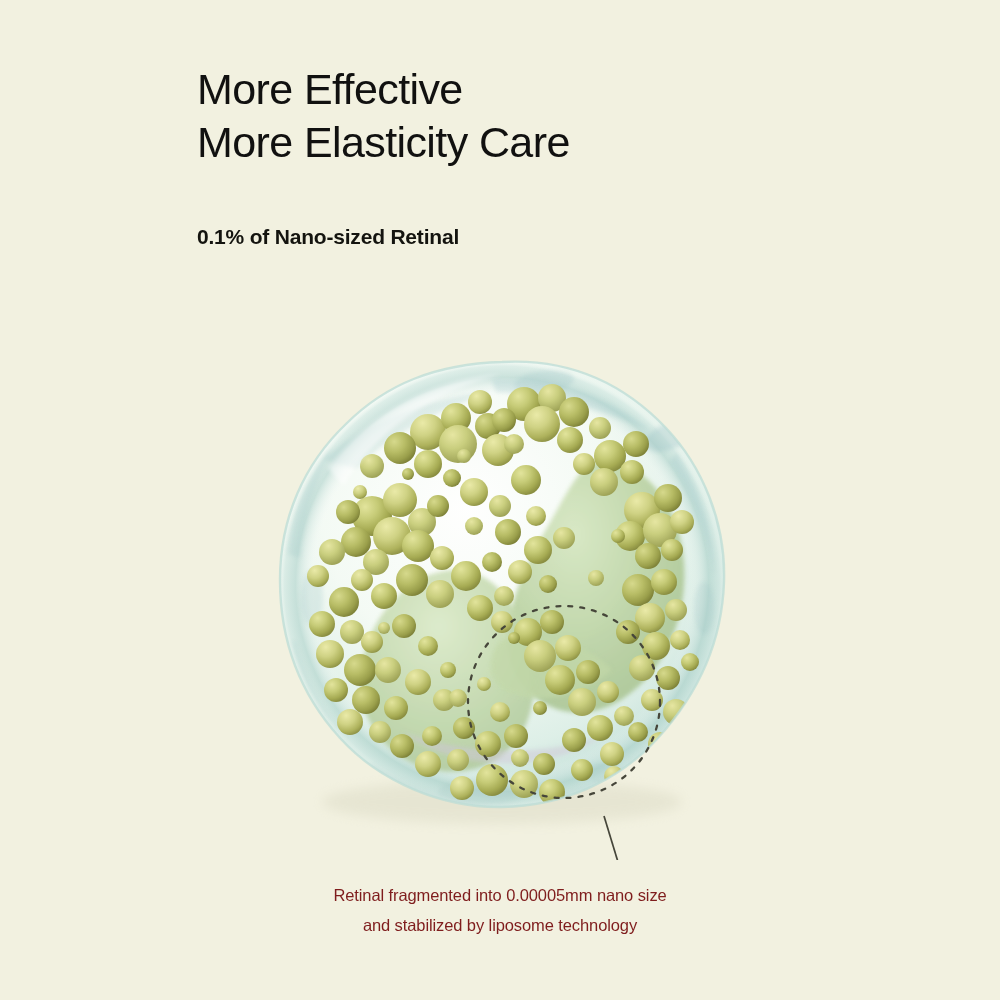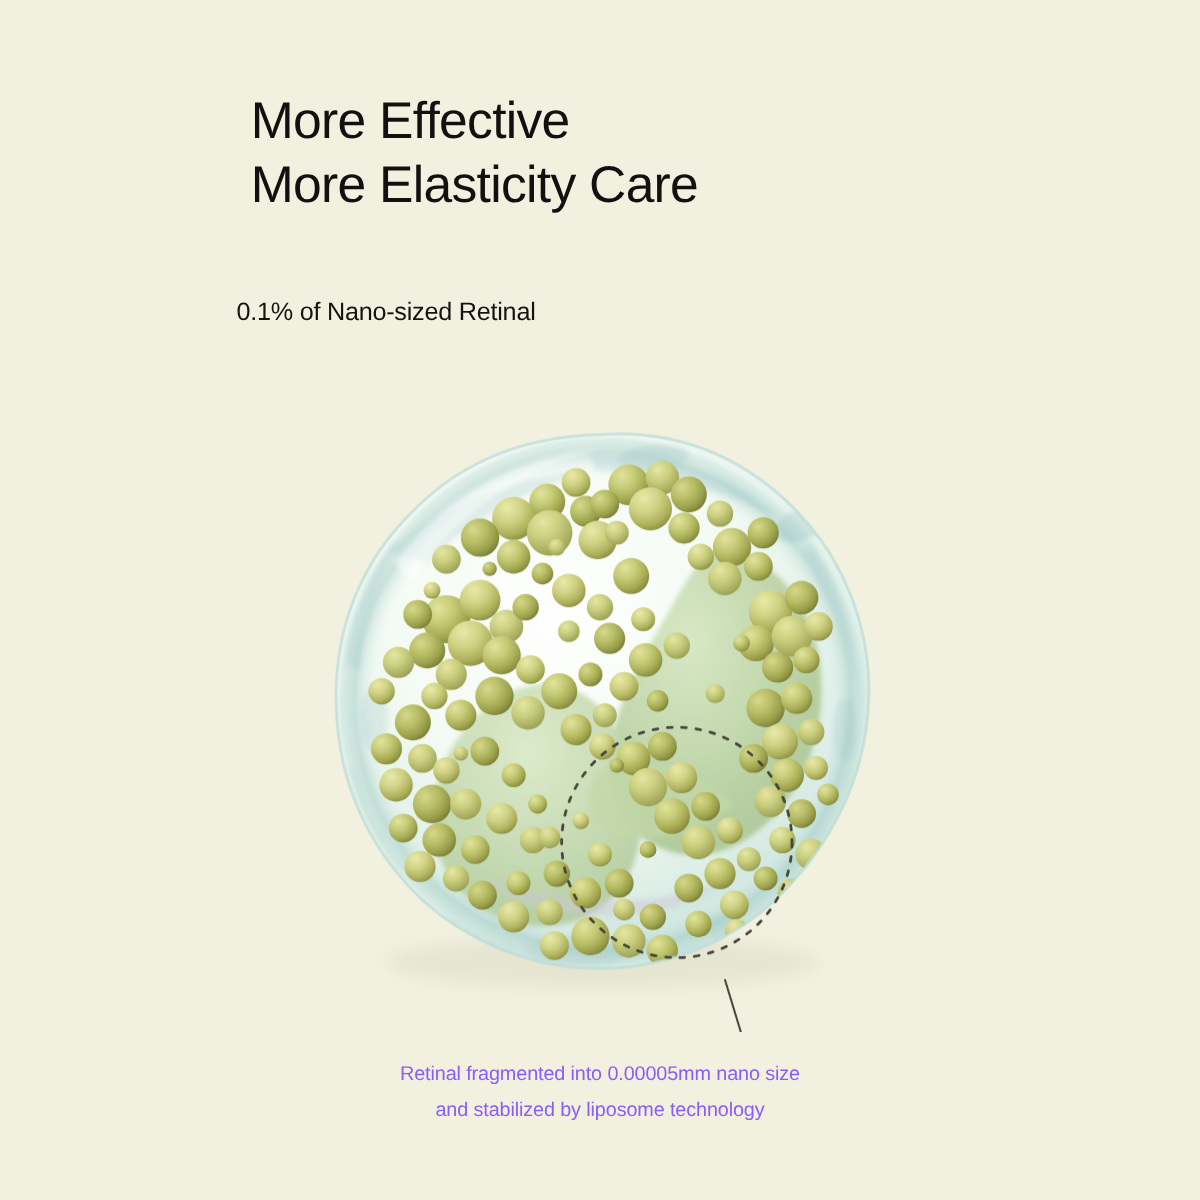--- a/index.html
+++ b/index.html
@@ -21,49 +21,49 @@
   }
 
   
   .text-block {
     position: absolute;
     left: 197px;
     top: 63px;
     width: 700px;
   }
   .headline {
-    margin: 12px;
+    margin: 0;
     color: #111110;
     font-size: 43px;
     line-height: 53px;
     font-weight: 500;
     letter-spacing: -0.6px;
   }
   .headline .hl-line { display: block; white-space: nowrap; }
 
   .subhead {
     margin: 0;
     padding-top: 51px;
     color: #2b2b26;
     font-size: 21px;
     line-height: 34px;
     font-weight: 400;
     letter-spacing: -0.2px;
   }
   .subhead .sub-line { display: block; white-space: nowrap; }
-  .subhead .sub-line.strong { font-weight: 400; color: #14140f; }
+  .subhead .sub-line.strong { font-weight: 700; color: #14140f; }
 
   
   .caption {
     position: absolute;
     left: 0;
     top: 880px;
     width: 1000px;
     text-align: center;
-    color: #8b5cf6;
+    color: #7f1d1d;
     font-size: 16.5px;
     line-height: 30px;
     letter-spacing: -0.1px;
   }
   .caption .cap-line { display: block; }
 
   
   .illustration {
     position: absolute;
     left: 252px;

